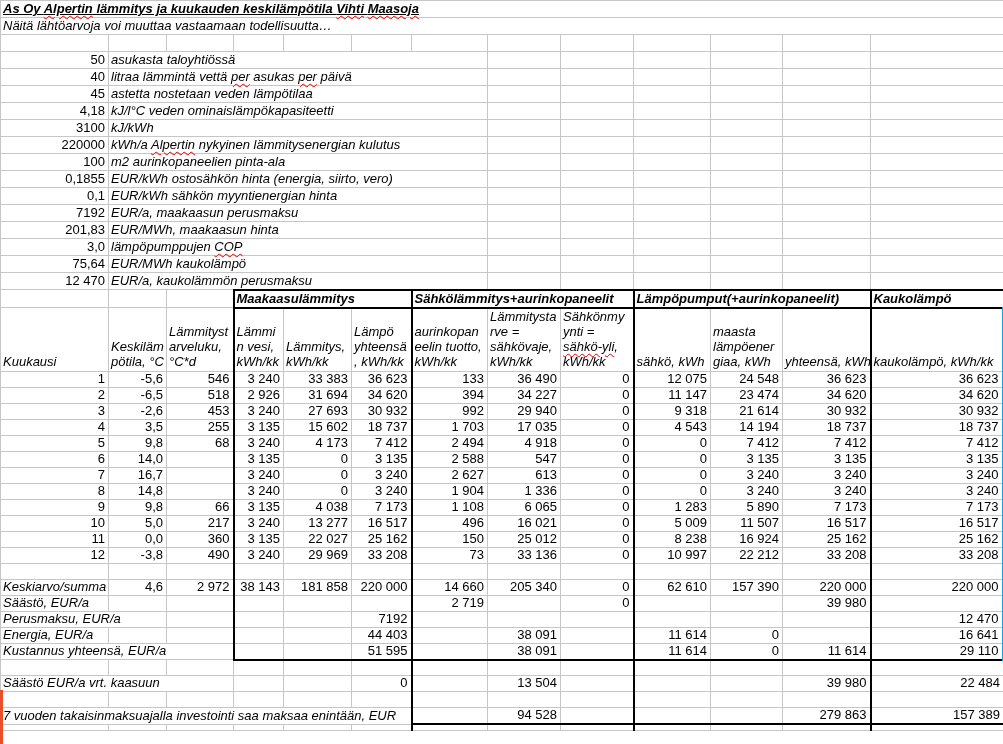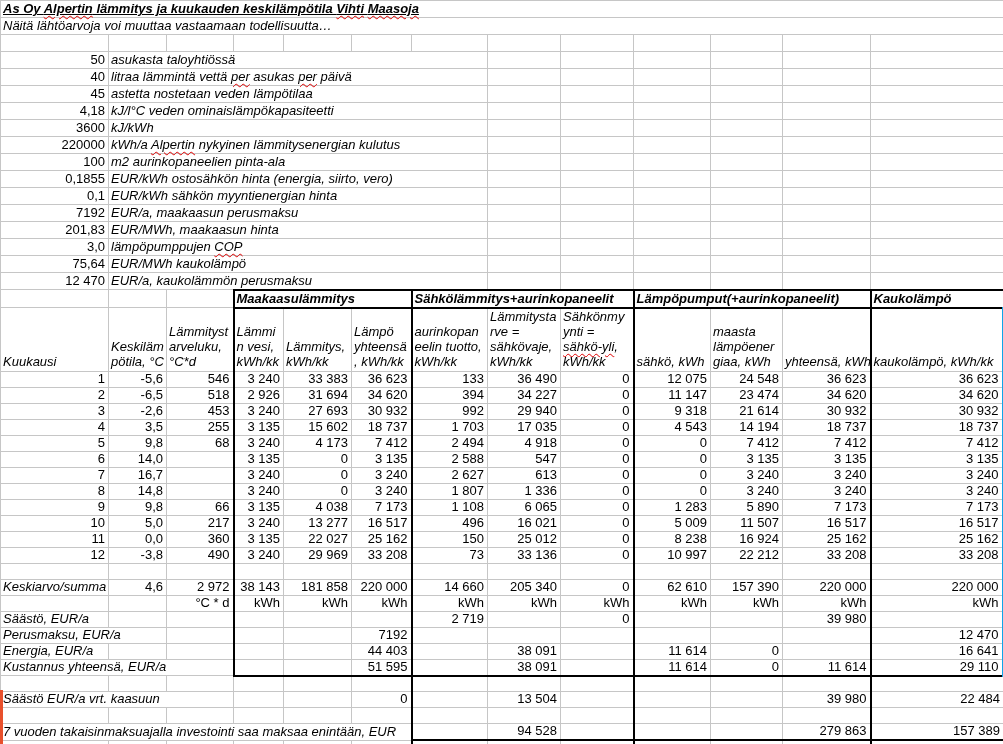--- a/index.html
+++ b/index.html
@@ -96,21 +96,21 @@
         <td class="num">4,18</td>
         <td colspan="6" class="lbl">kJ/l°C veden ominaislämpökapasiteetti</td>
         <td class=""></td>
         <td class=""></td>
         <td class=""></td>
         <td class=""></td>
         <td class=""></td>
         <td class=""></td>
       </tr>
       <tr style="height: 17px;">
-        <td class="num">3600</td>
+        <td class="num">3100</td>
         <td colspan="6" class="lbl">kJ/kWh</td>
         <td class=""></td>
         <td class=""></td>
         <td class=""></td>
         <td class=""></td>
         <td class=""></td>
         <td class=""></td>
       </tr>
       <tr style="height: 17px;">
         <td class="num">220000</td>
@@ -331,21 +331,21 @@
         <td class="num">3 240</td>
         <td class="num blk-l blk-r">3 240</td>
       </tr>
       <tr style="height: 16px;">
         <td class="num">8</td>
         <td class="num">14,8</td>
         <td class="num"></td>
         <td class="num blk-l">3 240</td>
         <td class="num">0</td>
         <td class="num">3 240</td>
-        <td class="num blk-l">1 807</td>
+        <td class="num blk-l">1 904</td>
         <td class="num">1 336</td>
         <td class="num">0</td>
         <td class="num blk-l">0</td>
         <td class="num">3 240</td>
         <td class="num">3 240</td>
         <td class="num blk-l blk-r">3 240</td>
       </tr>
       <tr style="height: 16px;">
         <td class="num">9</td>
         <td class="num">9,8</td>
@@ -428,35 +428,20 @@
         <td class="num blk-l">38 143</td>
         <td class="num">181 858</td>
         <td class="num">220 000</td>
         <td class="num blk-l">14 660</td>
         <td class="num">205 340</td>
         <td class="num">0</td>
         <td class="num blk-l">62 610</td>
         <td class="num">157 390</td>
         <td class="num">220 000</td>
         <td class="num blk-l blk-r">220 000</td>
-      </tr>
-      <tr style="height: 16px;">
-        <td class="lbl"></td>
-        <td class="num"></td>
-        <td class="num">°C * d</td>
-        <td class="num blk-l">kWh</td>
-        <td class="num">kWh</td>
-        <td class="num">kWh</td>
-        <td class="num blk-l">kWh</td>
-        <td class="num">kWh</td>
-        <td class="num">kWh</td>
-        <td class="num blk-l">kWh</td>
-        <td class="num">kWh</td>
-        <td class="num">kWh</td>
-        <td class="num blk-l blk-r">kWh</td>
       </tr>
       <tr style="height: 16px;">
         <td class="lbl">Säästö, EUR/a</td>
         <td class="num"></td>
         <td class="num"></td>
         <td class="num blk-l"></td>
         <td class="num"></td>
         <td class="num"></td>
         <td class="num blk-l">2 719</td>
         <td class="num"></td>

